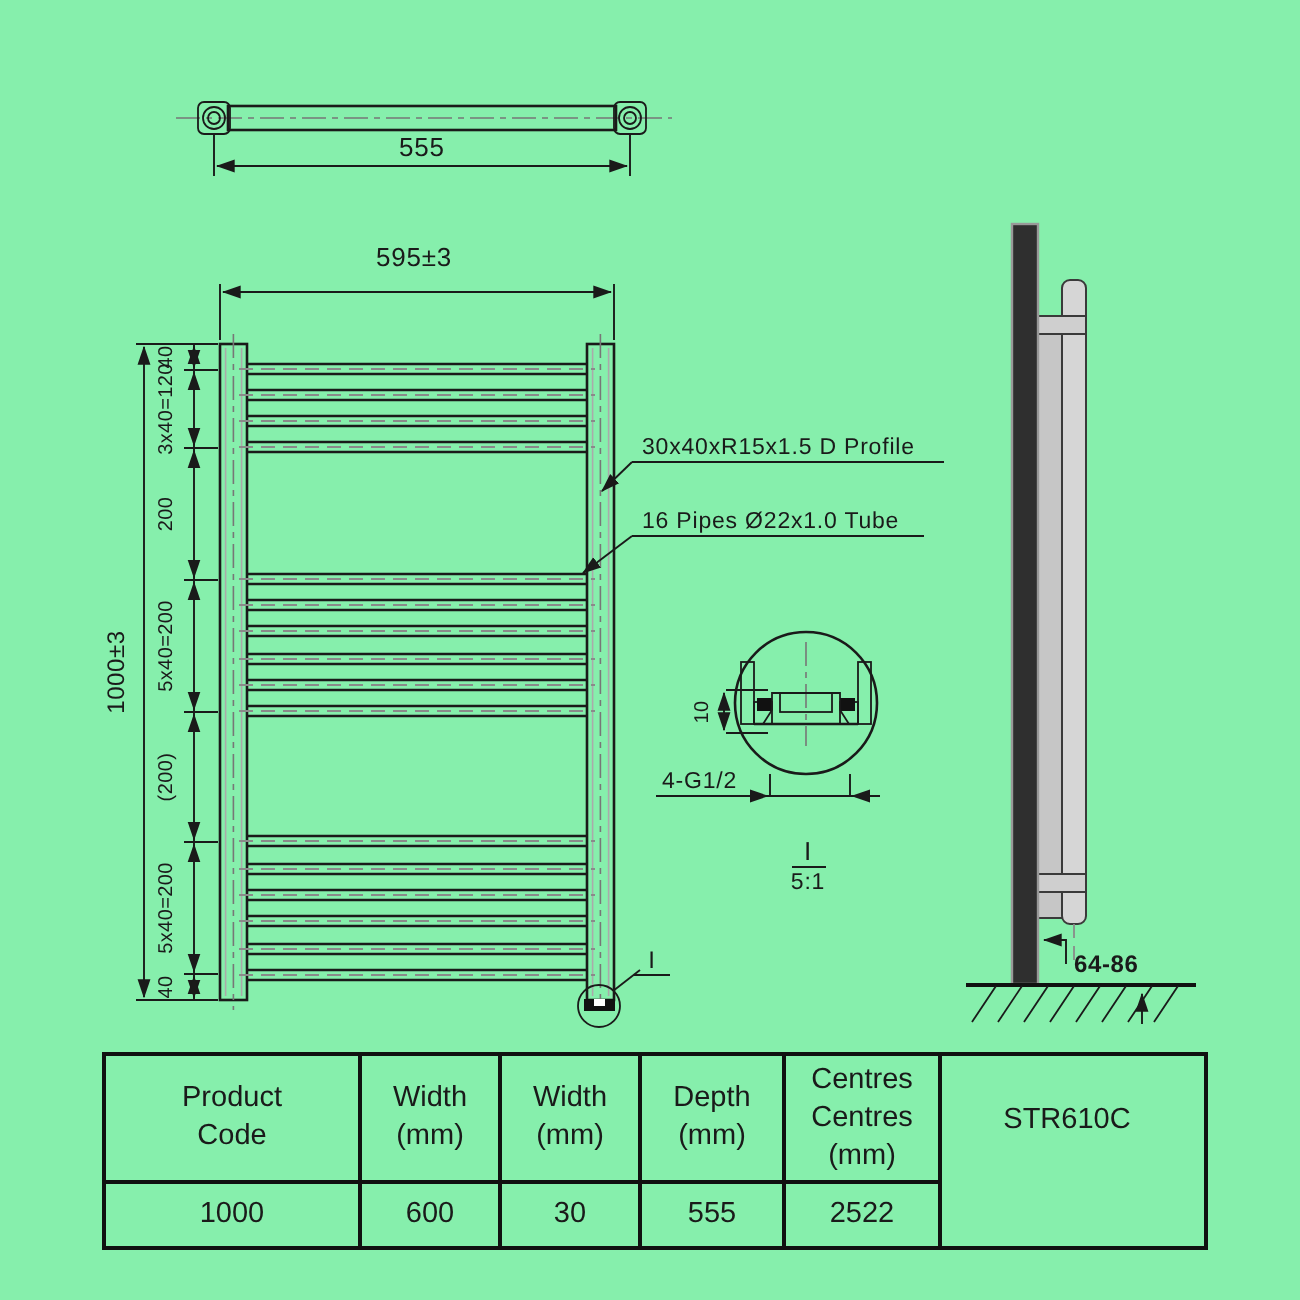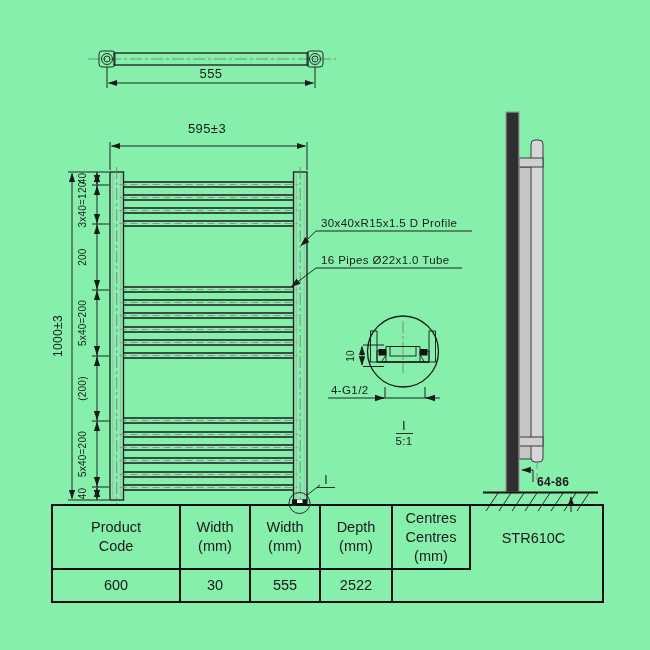--- a/index.html
+++ b/index.html
@@ -11,21 +11,21 @@
   .dim{stroke:#1a1a1a;stroke-width:0.95;fill:none;}
   .dash{stroke:#8a8a8a;stroke-width:0.9;stroke-dasharray:7 4;fill:none;}
   .cl{stroke:#777;stroke-width:0.8;stroke-dasharray:12 3 3 3;fill:none;}
   .gray{stroke:#aaa;stroke-width:0.8;fill:none;}
   .t13{font-size:13px;letter-spacing:.4px;}
   .t12{font-size:12px;letter-spacing:.3px;}
   .t11{font-size:11.5px;letter-spacing:.4px;}
   .t10{font-size:10px;letter-spacing:.2px;}
   .bold{font-weight:600;}
   
-  #spec-table{position:absolute;left:51px;top:504px;width:549px;border:2px solid #111;
+  #spec-table{position:absolute;left:51px;top:526px;width:549px;border:2px solid #111;
               display:grid;grid-template-columns:128px 70px 70px 72px 78px 125px;
               grid-template-rows:64px 31px;font-size:14.5px;line-height:19px;text-align:center;}
   #spec-table .cell{border-right:2px solid #111;display:flex;flex-direction:column;
               align-items:center;justify-content:center;}
   #spec-table .cell:nth-child(6n){border-right:none;}
   #spec-table .hdr{border-bottom:2px solid #111;}
 </style>
 </head>
 <body>
 
@@ -238,19 +238,20 @@
     <div class="cell hdr">
       <div>Depth</div>
       <div>(mm)</div>
     </div>
     <div class="cell hdr">
       <div>Centres</div>
       <div>Centres</div>
       <div>(mm)</div>
     </div>
     <div class="cell">STR610C</div>
+    <div class="cell">1000</div>
     <div class="cell">600</div>
     <div class="cell">30</div>
     <div class="cell">555</div>
     <div class="cell">2522</div>
   </div>
 
 </div>
 
 </body></html>

